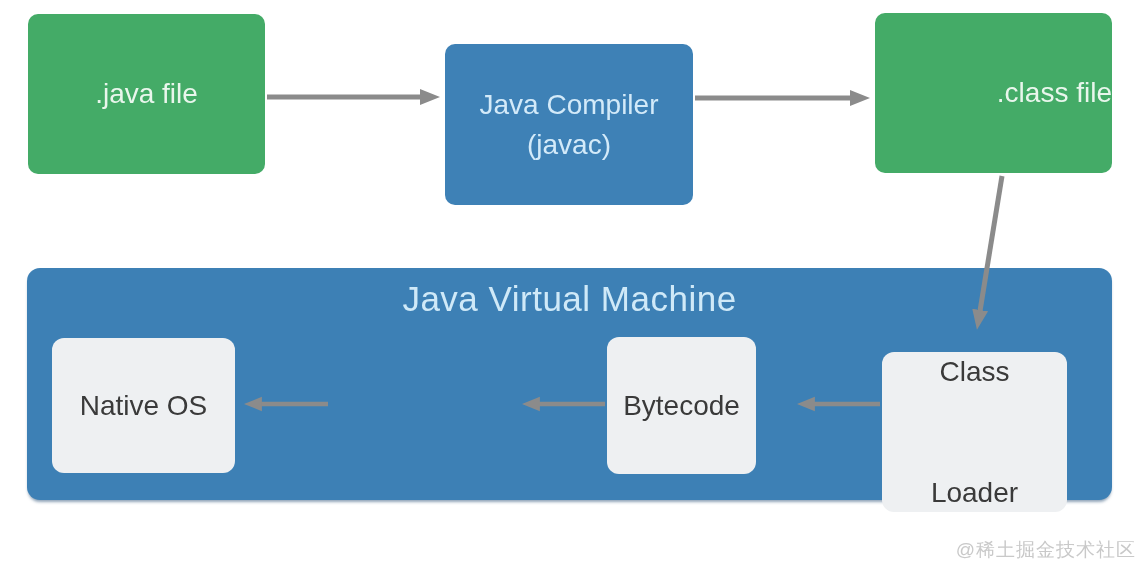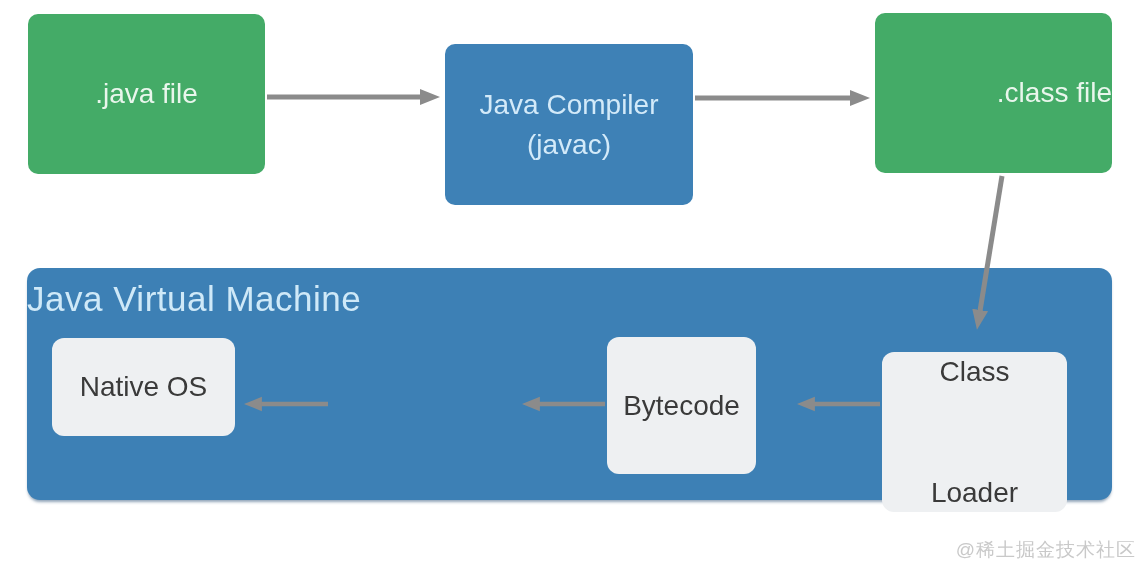--- a/index.html
+++ b/index.html
@@ -21,20 +21,21 @@
   .green{background:#44ab67;color:#e9f6ec;font-size:28px;}
   .blue{background:#3e81b6;color:#d3eaf9;font-size:28px;}
   .jvm{
     position:absolute;
     left:27px;top:268px;width:1085px;height:232px;
     background:#3d80b5;border-radius:13px;
     box-shadow:0 3px 3px -1px rgba(35,75,115,.5);
   }
   .jvm-title{
     position:absolute;left:0;right:0;top:11px;
+    text-align:center;
     color:#cfe9f8;font-size:35px;letter-spacing:.5px;
   }
   .inner{
     position:absolute;
     display:flex;flex-direction:column;
     align-items:center;justify-content:center;
     text-align:center;
     background:#eef0f2;border-radius:12px;
     color:#3a3a3a;font-size:28px;line-height:1.4;
   }
@@ -58,21 +59,21 @@
     <div>(javac)</div>
   </div>
 
   <div class="node green" style="left:875px;top:13px;width:237px;height:160px;align-items:flex-end;">
     <div>.class file</div>
   </div>
 
   <div class="jvm">
     <div class="jvm-title">Java Virtual Machine</div>
 
-    <div class="inner" style="left:25px;top:70px;width:183px;height:98px;">
+    <div class="inner" style="left:25px;top:70px;width:183px;height:135px;">
       <div>Native OS</div>
     </div>
 
 
     <div class="inner" style="left:580px;top:69px;width:149px;height:137px;">
       <div>Bytecode</div>
     </div>
 
     <div class="inner" style="left:855px;top:84px;width:185px;height:160px;justify-content:space-between;">
       <div>Class</div>

